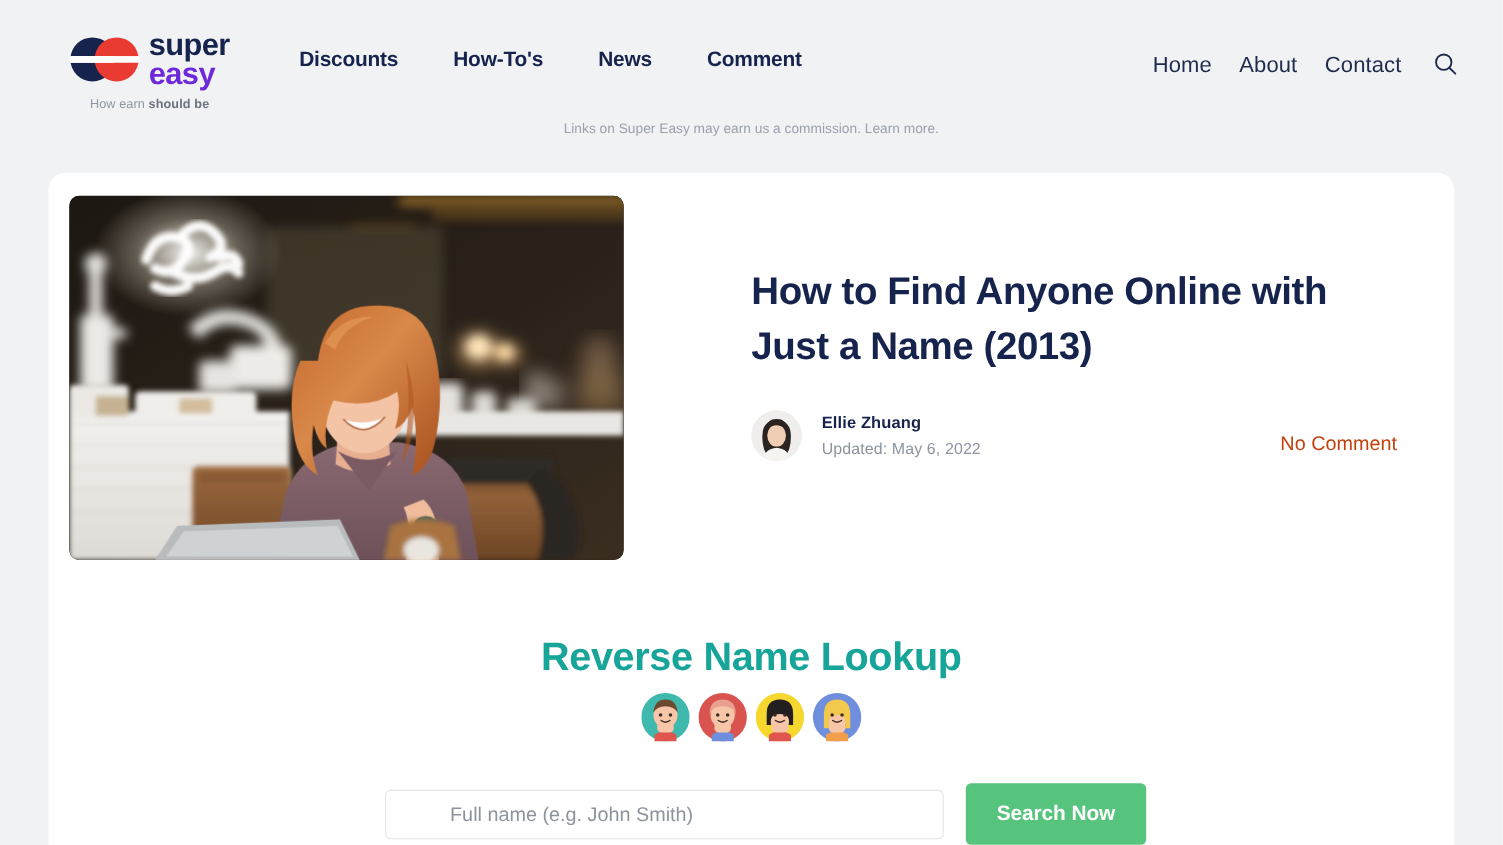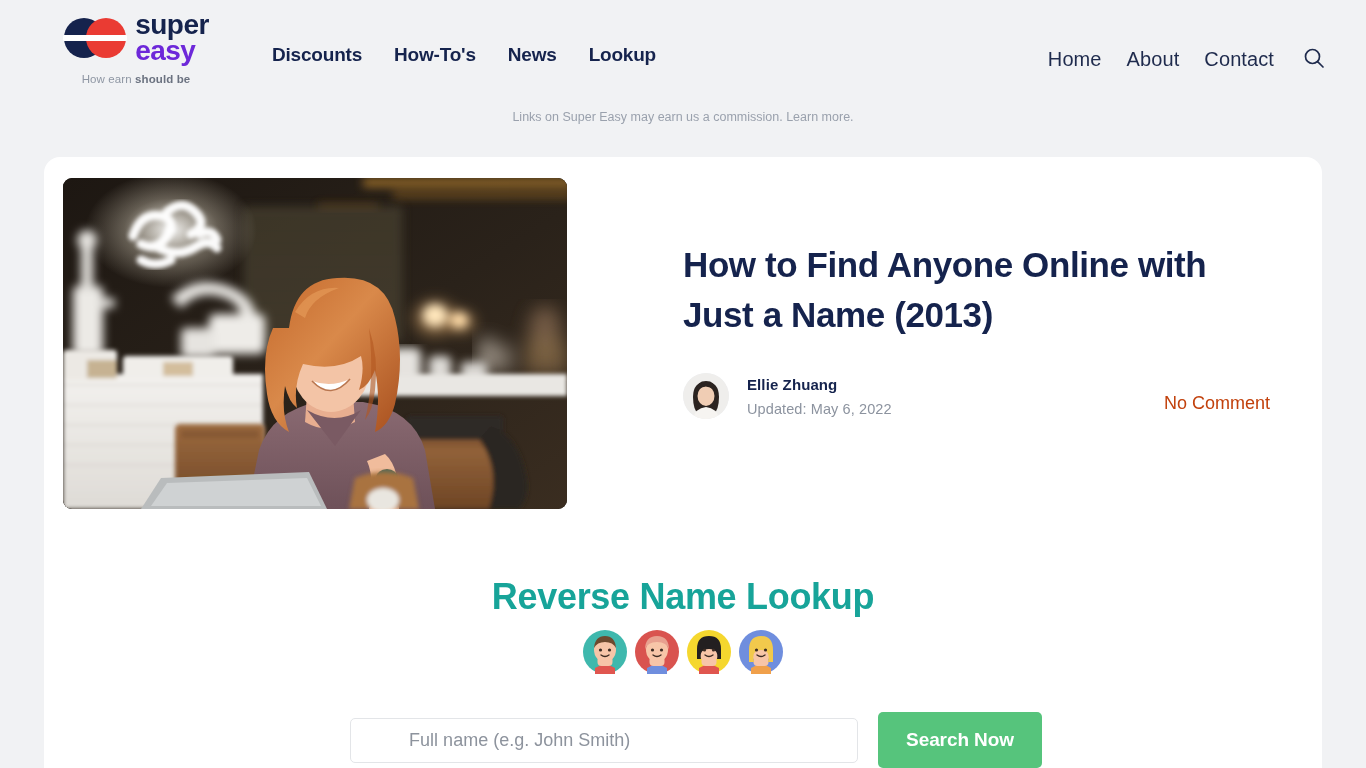--- a/index.html
+++ b/index.html
@@ -17,21 +17,21 @@
     height: 112px;
     display: flex;
     align-items: flex-start;
     padding: 0 18px 0 38px;
     position: relative;
   }
   .brand {
     display: flex;
     flex-direction: column;
     align-items: center;
-    padding-top: 12px;
+    padding-top: 28px;
     width: 196px;
     flex: 0 0 auto;
   }
   .brand-row { display: flex; align-items: center; gap: 8px; }
   .brand-mark { width: 64px; height: 44px; flex: 0 0 auto; }
   .brand-words { display: flex; flex-direction: column; line-height: 0.92; }
   .brand-super {
     font-size: 28px; font-weight: bold; color: #15234d;
     letter-spacing: -0.5px;
   }
@@ -43,21 +43,21 @@
     margin-top: 9px;
     font-size: 11.5px;
     color: #8e96a3;
     letter-spacing: 0.1px;
   }
   .tagline b { color: #6b7280; font-weight: bold; }
 
   .main-nav {
     display: flex;
     align-items: center;
-    gap: 32px;
+    gap: 50px;
     padding-top: 44px;
     margin-left: 38px;
   }
   .main-nav a {
     font-size: 19px;
     font-weight: bold;
     color: #15234d;
     text-decoration: none;
     letter-spacing: -0.2px;
   }
@@ -244,21 +244,21 @@
         <span class="brand-easy">easy</span>
       </span>
     </div>
     <div class="tagline"><span>How earn </span><b>should be</b></div>
   </div>
 
   <nav class="main-nav">
     <a href="#">Discounts</a>
     <a href="#">How-To's</a>
     <a href="#">News</a>
-    <a href="#">Lookup</a>
+    <a href="#">Comment</a>
   </nav>
 
   <nav class="util-nav">
     <a href="#">Home</a>
     <a href="#">About</a>
     <a href="#">Contact</a>
     <button class="search-btn">
       <span>
         <svg width="24" height="24" viewBox="0 0 24 24" fill="none" xmlns="http://www.w3.org/2000/svg">
           <circle cx="10.5" cy="10.5" r="7" stroke="#1f2b4d" stroke-width="1.7"></circle>

